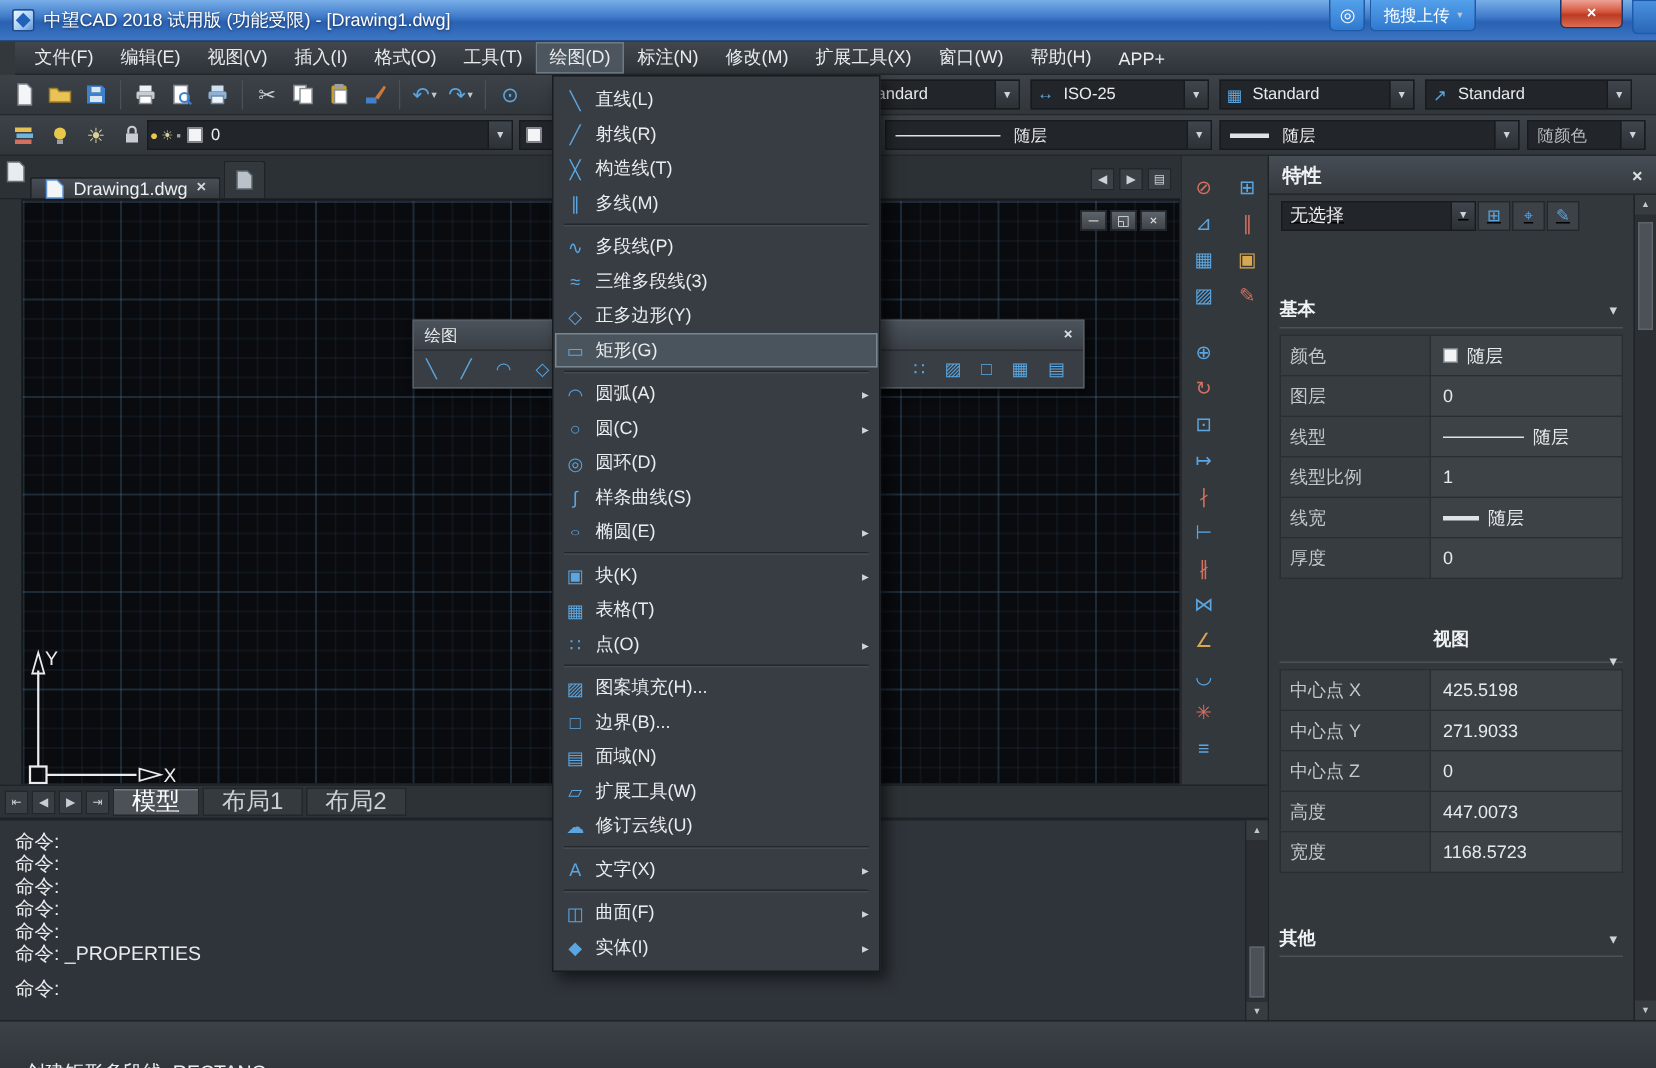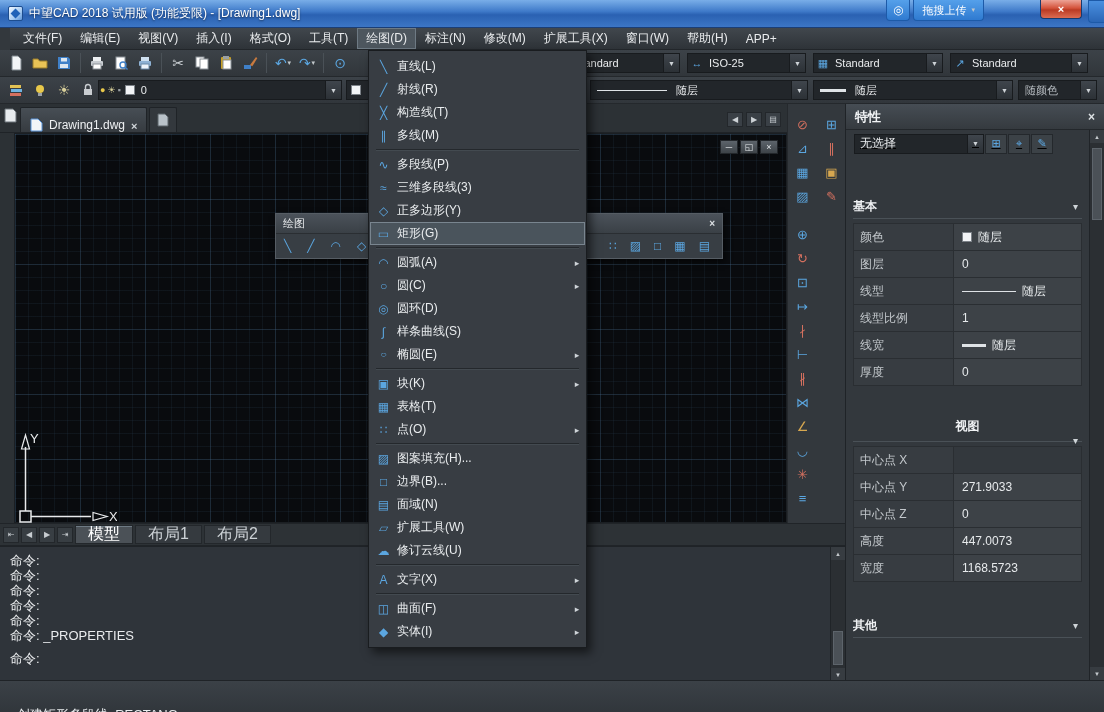--- a/index.html
+++ b/index.html
@@ -54,21 +54,21 @@
     border-left:1px solid #181b1e;display:flex;align-items:center;justify-content:center;
     font-size:7px;color:#ced3d7;flex:0 0 auto;}
   .lt-sample{width:70px;border-top:1px solid #dfe3e6;margin:0 6px 0 6px;flex:0 0 auto;}
   .lw-sample{width:26px;height:3px;background:#dfe3e6;margin:0 6px;flex:0 0 auto;}
   .mini-swatch{width:10px;height:10px;background:#f2f4f6;border:1px solid #7c8288;flex:0 0 auto;}
   .combo .stat{font-size:9px;margin:0 1px;flex:0 0 auto;}
   
   .docbar{position:absolute;left:0;top:104px;width:787px;height:29px;background:#2c3135;
     border-bottom:1px solid #1f2327;display:flex;align-items:flex-end;padding:0 2px;}
   .fileic{margin:0 3px 5px 2px;flex:0 0 auto;}
-  .dtab{height:25px;display:flex;align-items:flex-end;gap:6px;padding:0 9px;
+  .dtab{height:14px;display:flex;align-items:flex-start;gap:6px;padding:0 9px;
     background:linear-gradient(#474e55,#363b40);border:1px solid #1f2327;border-bottom:none;
     border-radius:2px 2px 0 0;color:#eef0f2;font-size:12px;}
   .tclose{font-size:11px;color:#d2d7db;font-weight:bold;}
   .dtab2{width:28px;height:25px;display:flex;align-items:center;justify-content:center;
     background:#33383d;border:1px solid #1f2327;border-bottom:none;margin-left:2px;border-radius:2px 2px 0 0;}
   .doc-right{margin-left:auto;display:flex;align-items:center;gap:3px;padding:0 4px 5px;}
   .sbtn{width:16px;height:15px;background:#3a4046;border:1px solid #23272b;color:#ccd1d5;
     font-size:8px;display:flex;align-items:center;justify-content:center;}
   
   .left-strip{position:absolute;left:0;top:133px;width:14px;height:390px;background:#2c3135;}
@@ -514,20 +514,23 @@
         </div>
       </div>
 
       <div class="psec gap2">
         <span class="sname">视图</span>
         <span class="chev">▾</span>
       </div>
       <div class="ptable">
         <div class="prow">
           <span class="plabel">中心点 X</span>
+          <span class="pval">
+              <span>425.5198</span>
+            </span>
         </div>
         <div class="prow">
           <span class="plabel">中心点 Y</span>
           <span class="pval">
               <span>271.9033</span>
             </span>
         </div>
         <div class="prow">
           <span class="plabel">中心点 Z</span>
           <span class="pval">

